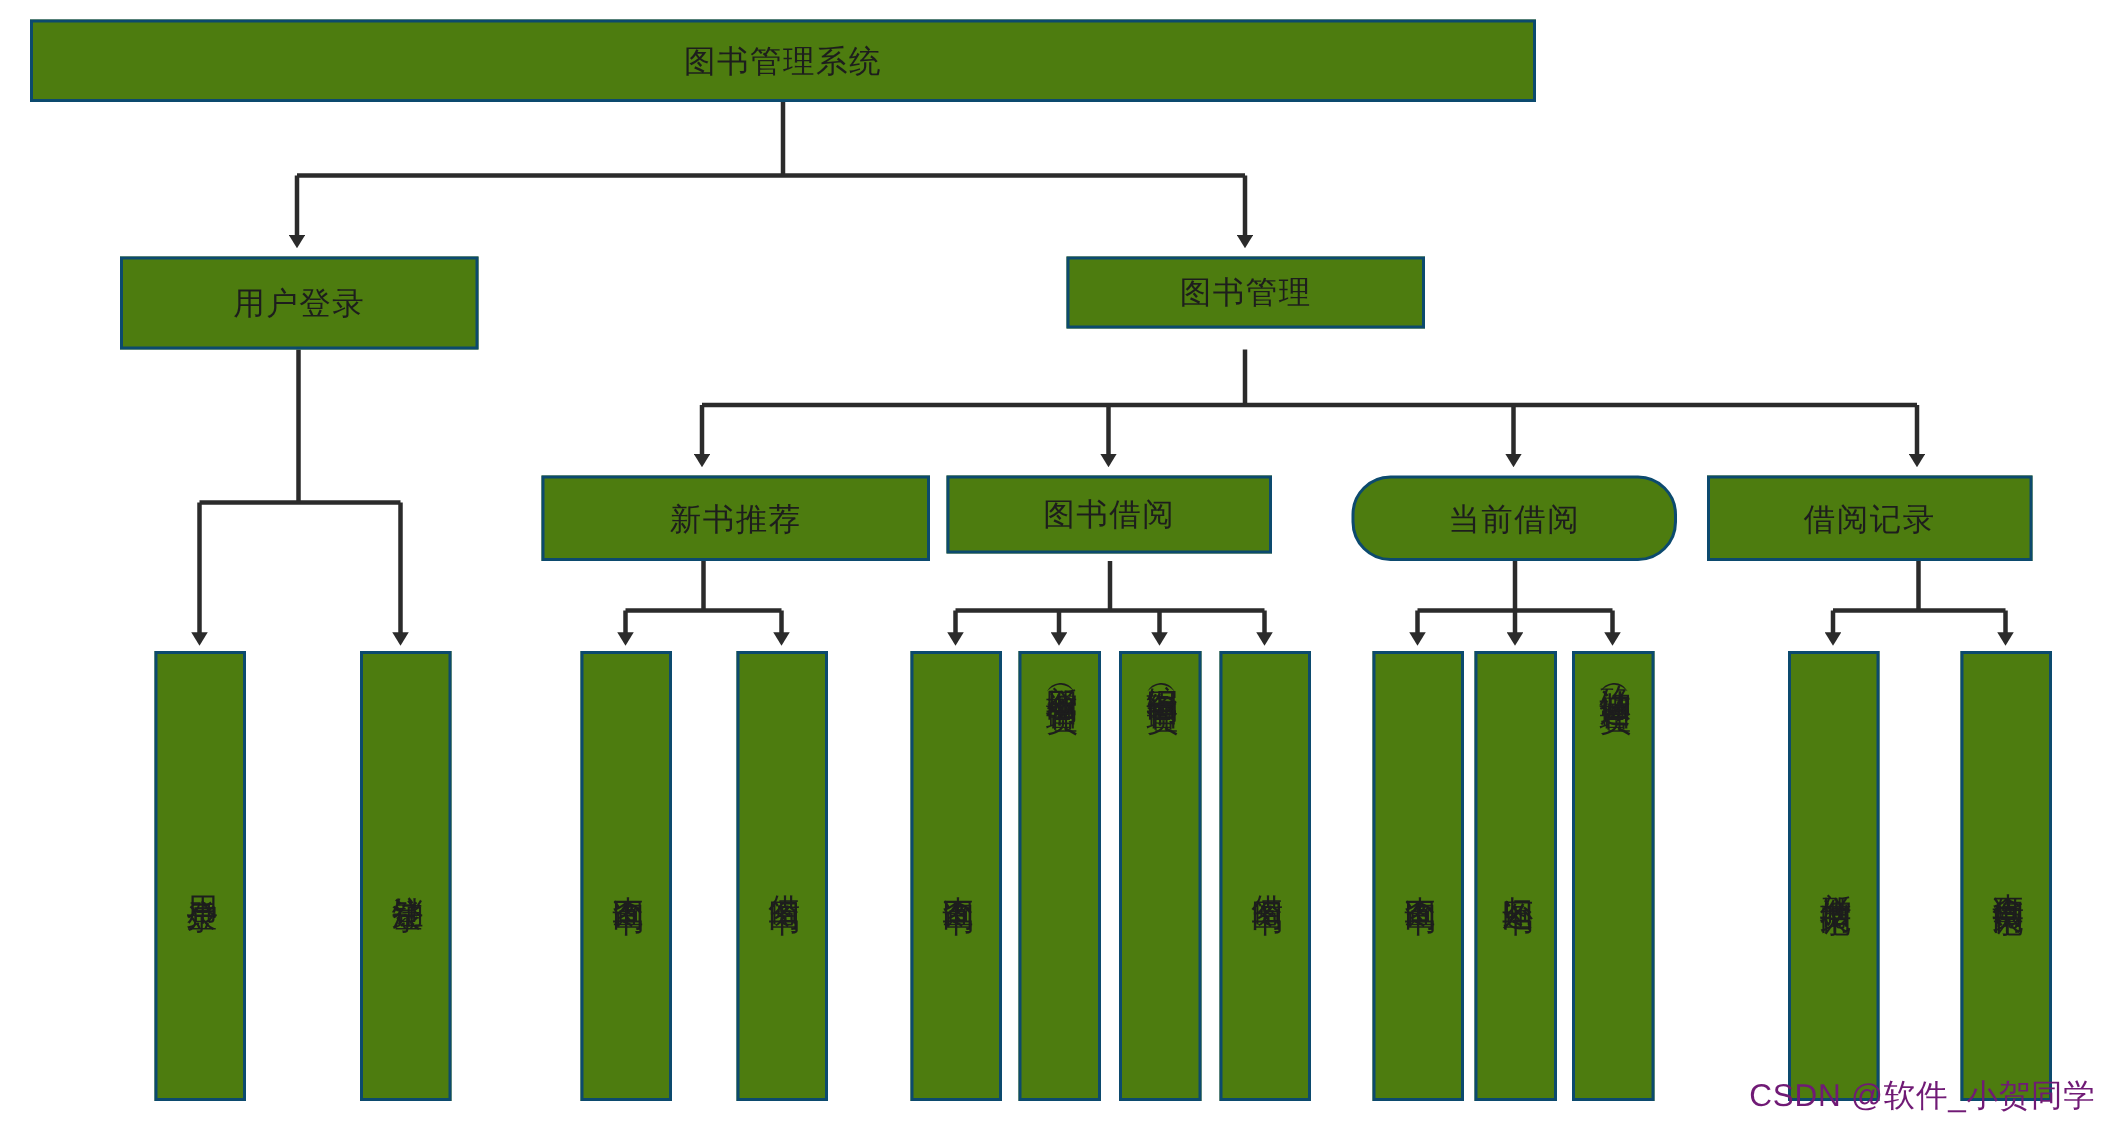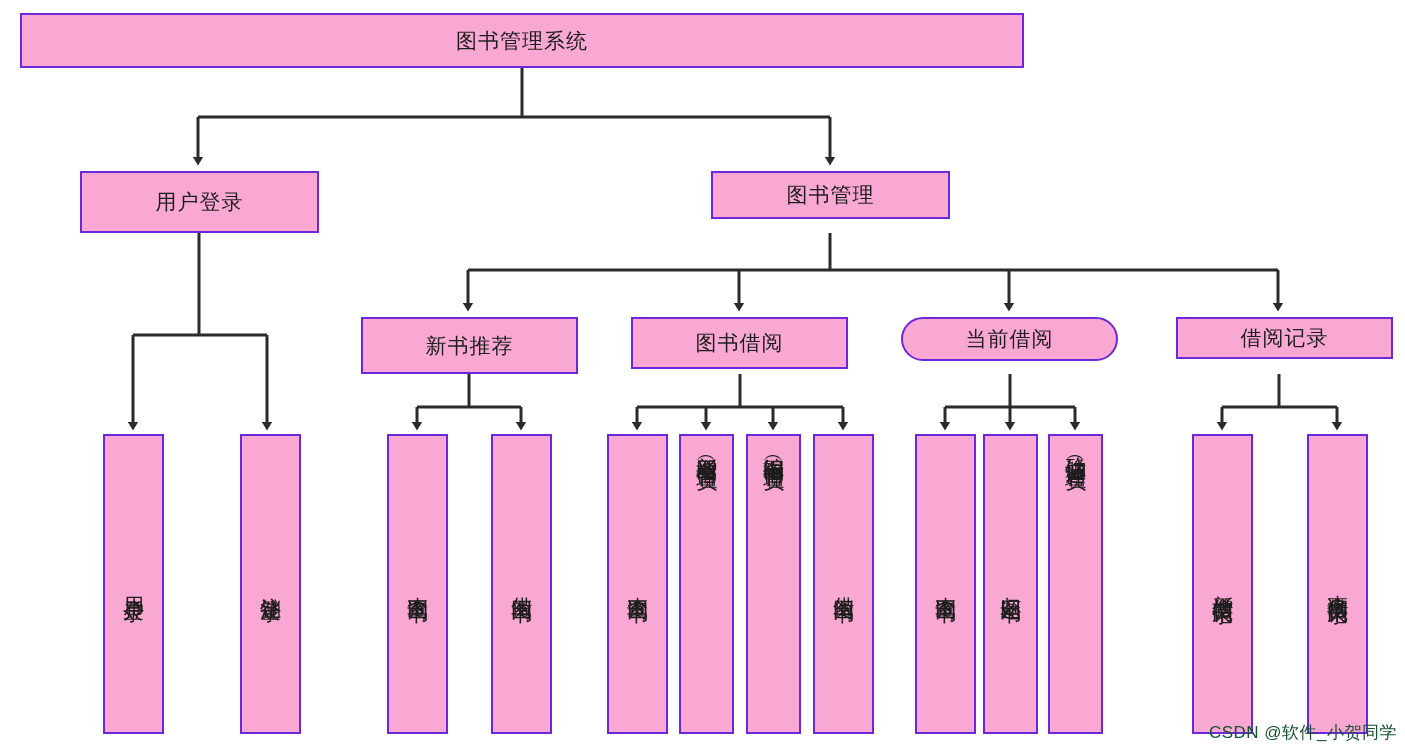--- a/index.html
+++ b/index.html
@@ -21,22 +21,22 @@
     position: absolute;
     left: 0;
     top: 0;
     width: 1405px;
     height: 747px;
     pointer-events: none;
   }
   .node {
     position: absolute;
     box-sizing: border-box;
-    background: #f9a8d4;
-    border: 2px solid #6d28d9;
+    background: #4d7c0f;
+    border: 2px solid #0c4a6e;
     display: flex;
     align-items: center;
     justify-content: center;
     color: #1d1d1d;
   }
   .node.h-node {
     font-size: 21px;
     letter-spacing: 1px;
   }
   .node.leaf {
@@ -59,22 +59,22 @@
   .node.leaf .vlabel {
     padding-top: 4px;
   }
   .node.leaf.centered .vlabel {
     padding-top: 0;
   }
   #watermark {
     position: absolute;
     right: 8px;
     bottom: 3px;
-    font-size: 17px;
-    color: #14532d;
+    font-size: 21px;
+    color: #701a75;
     letter-spacing: 0.5px;
     white-space: nowrap;
   }
 </style>
 </head>
 <body>
 
 <div id="canvas">
 
   <svg class="wires" viewBox="0 0 1405 747" xmlns="http://www.w3.org/2000/svg">
@@ -131,30 +131,30 @@
     <span>图书管理系统</span>
   </div>
 
   <div class="node h-node" style="left:80px; top:171px; width:239px; height:62px;">
     <span>用户登录</span>
   </div>
   <div class="node h-node" style="left:711px; top:171px; width:239px; height:48px;">
     <span>图书管理</span>
   </div>
 
-  <div class="node h-node" style="left:361px; top:317px; width:217px; height:57px;">
+  <div class="node h-node" style="left:361px; top:317px; width:259px; height:57px;">
     <span>新书推荐</span>
   </div>
   <div class="node h-node" style="left:631px; top:317px; width:217px; height:52px;">
     <span>图书借阅</span>
   </div>
-  <div class="node h-node" style="left:901px; top:317px; width:217px; height:44px;border-radius:26px;">
+  <div class="node h-node" style="left:901px; top:317px; width:217px; height:57px;border-radius:26px;">
     <span>当前借阅</span>
   </div>
-  <div class="node h-node" style="left:1176px; top:317px; width:217px; height:42px;">
+  <div class="node h-node" style="left:1138px; top:317px; width:217px; height:57px;">
     <span>借阅记录</span>
   </div>
 
   <div class="node leaf centered" style="left:103px; top:434px; width:61px; height:300px;">
     <span class="vlabel">用户登录</span>
   </div>
   <div class="node leaf centered" style="left:240px; top:434px; width:61px; height:300px;">
     <span class="vlabel">注销登录</span>
   </div>
 

